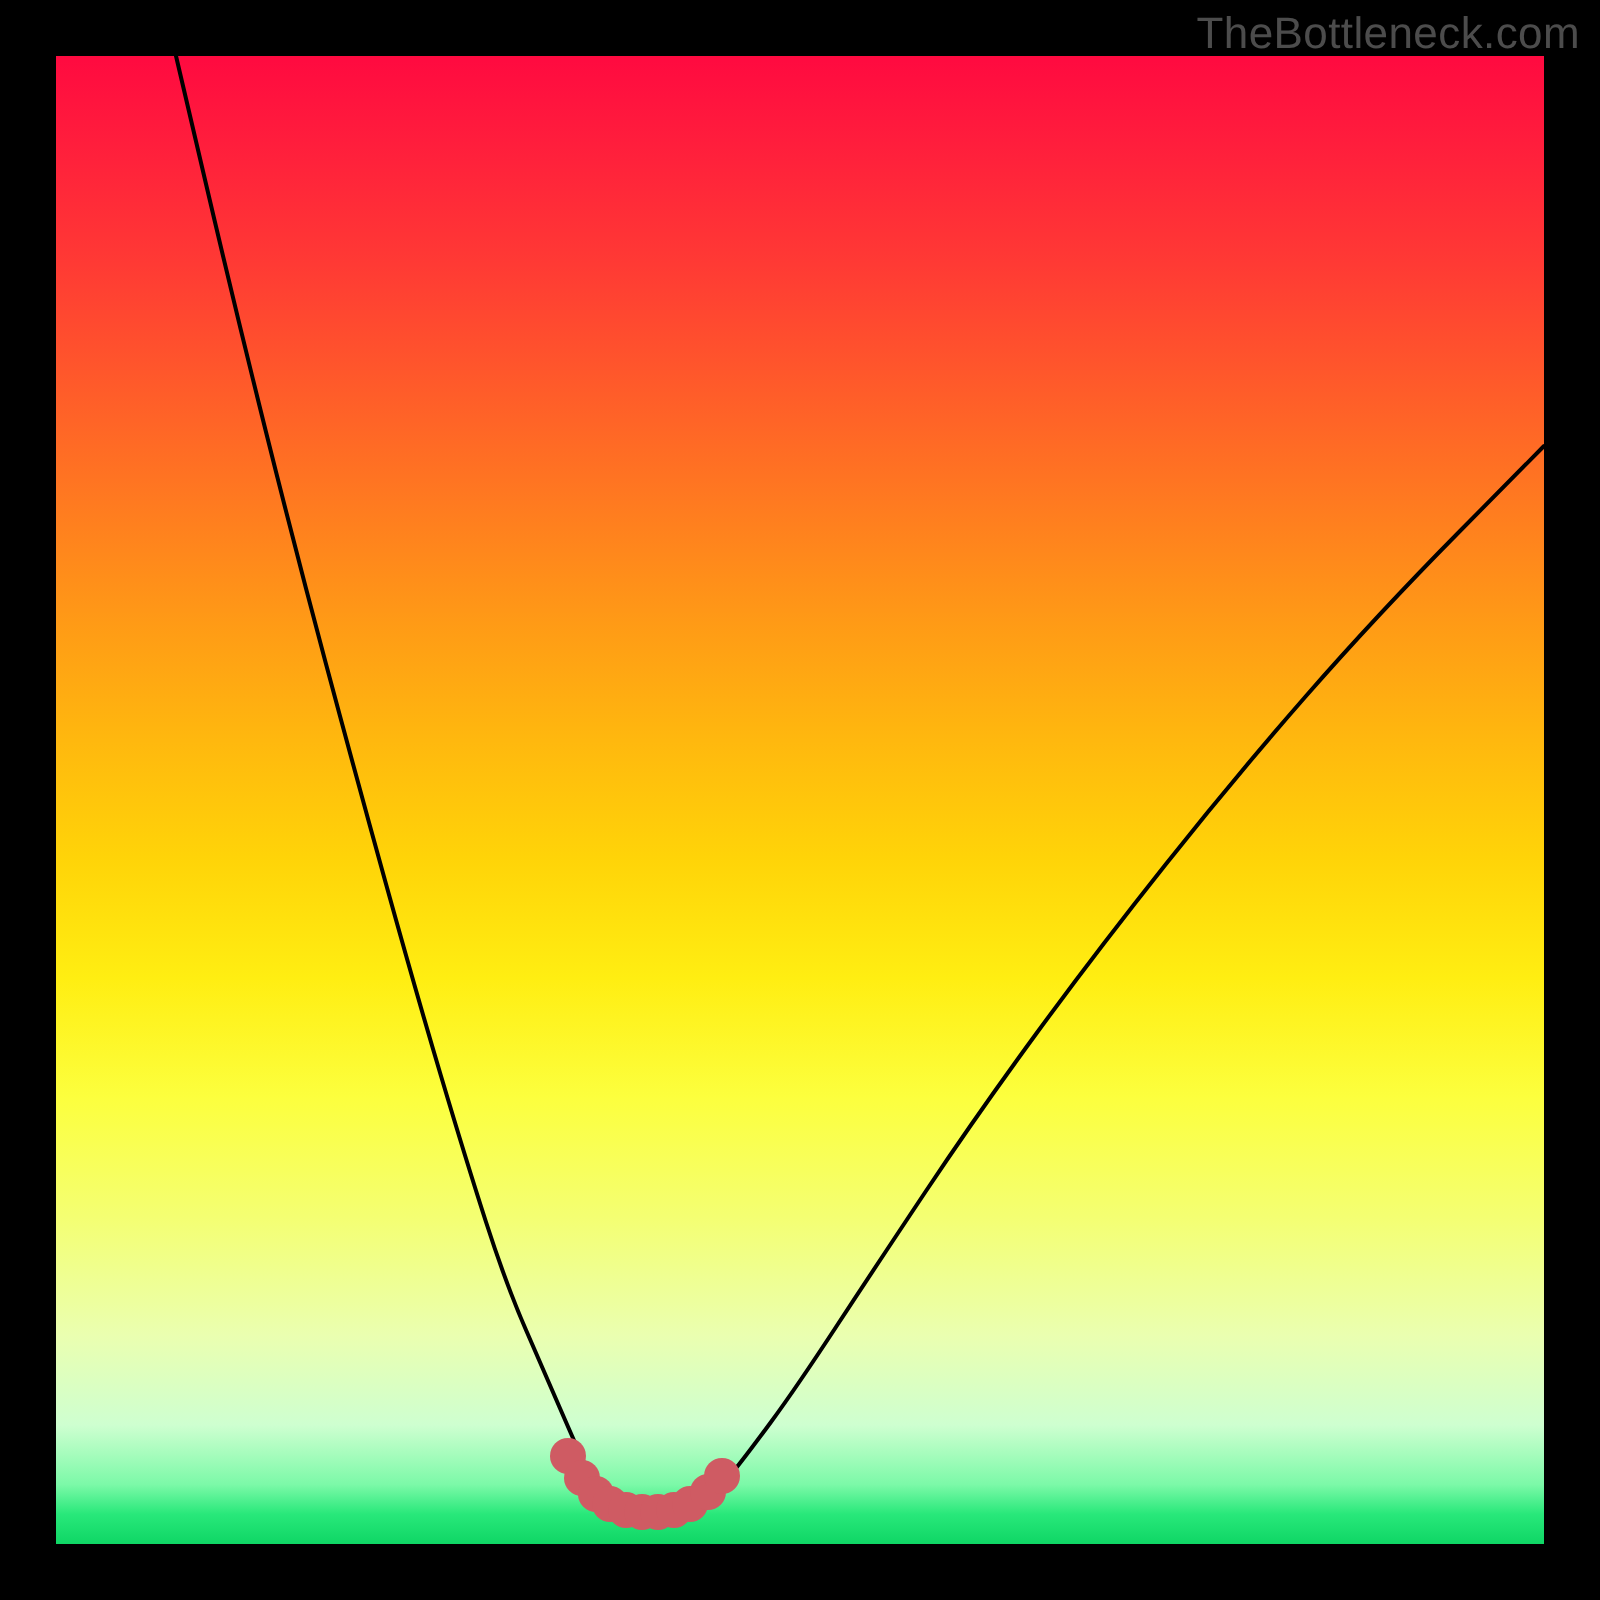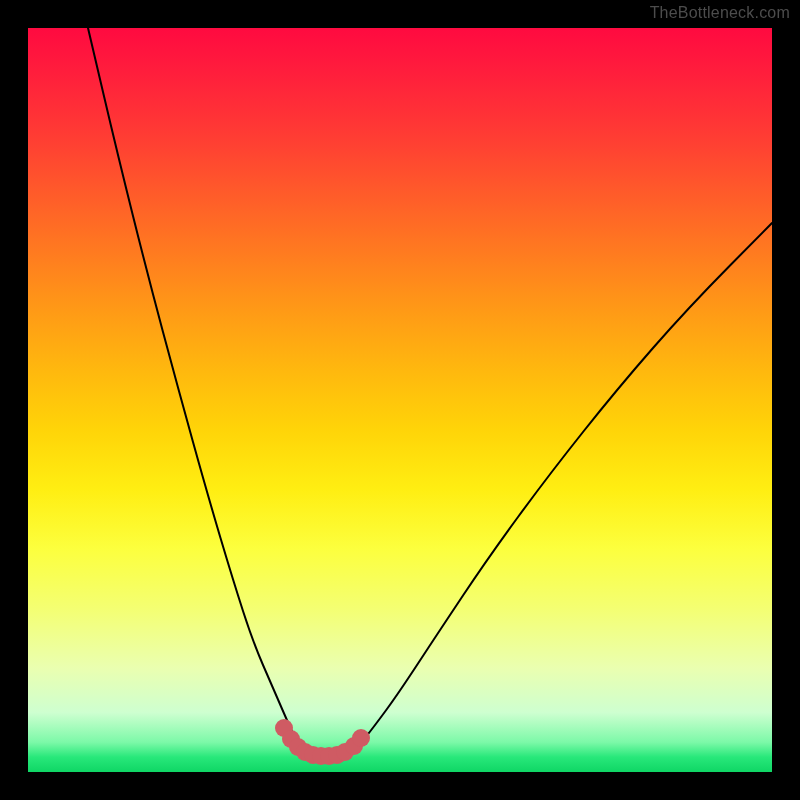--- a/index.html
+++ b/index.html
@@ -34,21 +34,21 @@
       #7cf9a8 96%,
       #28e87a 98%,
       #0fd665 100%
     );
   }
   .watermark {
     position: absolute;
     top: 4px;
     right: 10px;
     color: #4c4c4c;
-    font-size: 16px;
+    font-size: 22px;
     font-weight: 500;
     letter-spacing: 0.2px;
     z-index: 5;
   }
   svg.plot {
     position: absolute;
     left: 0;
     top: 0;
     width: 744px;
     height: 744px;

